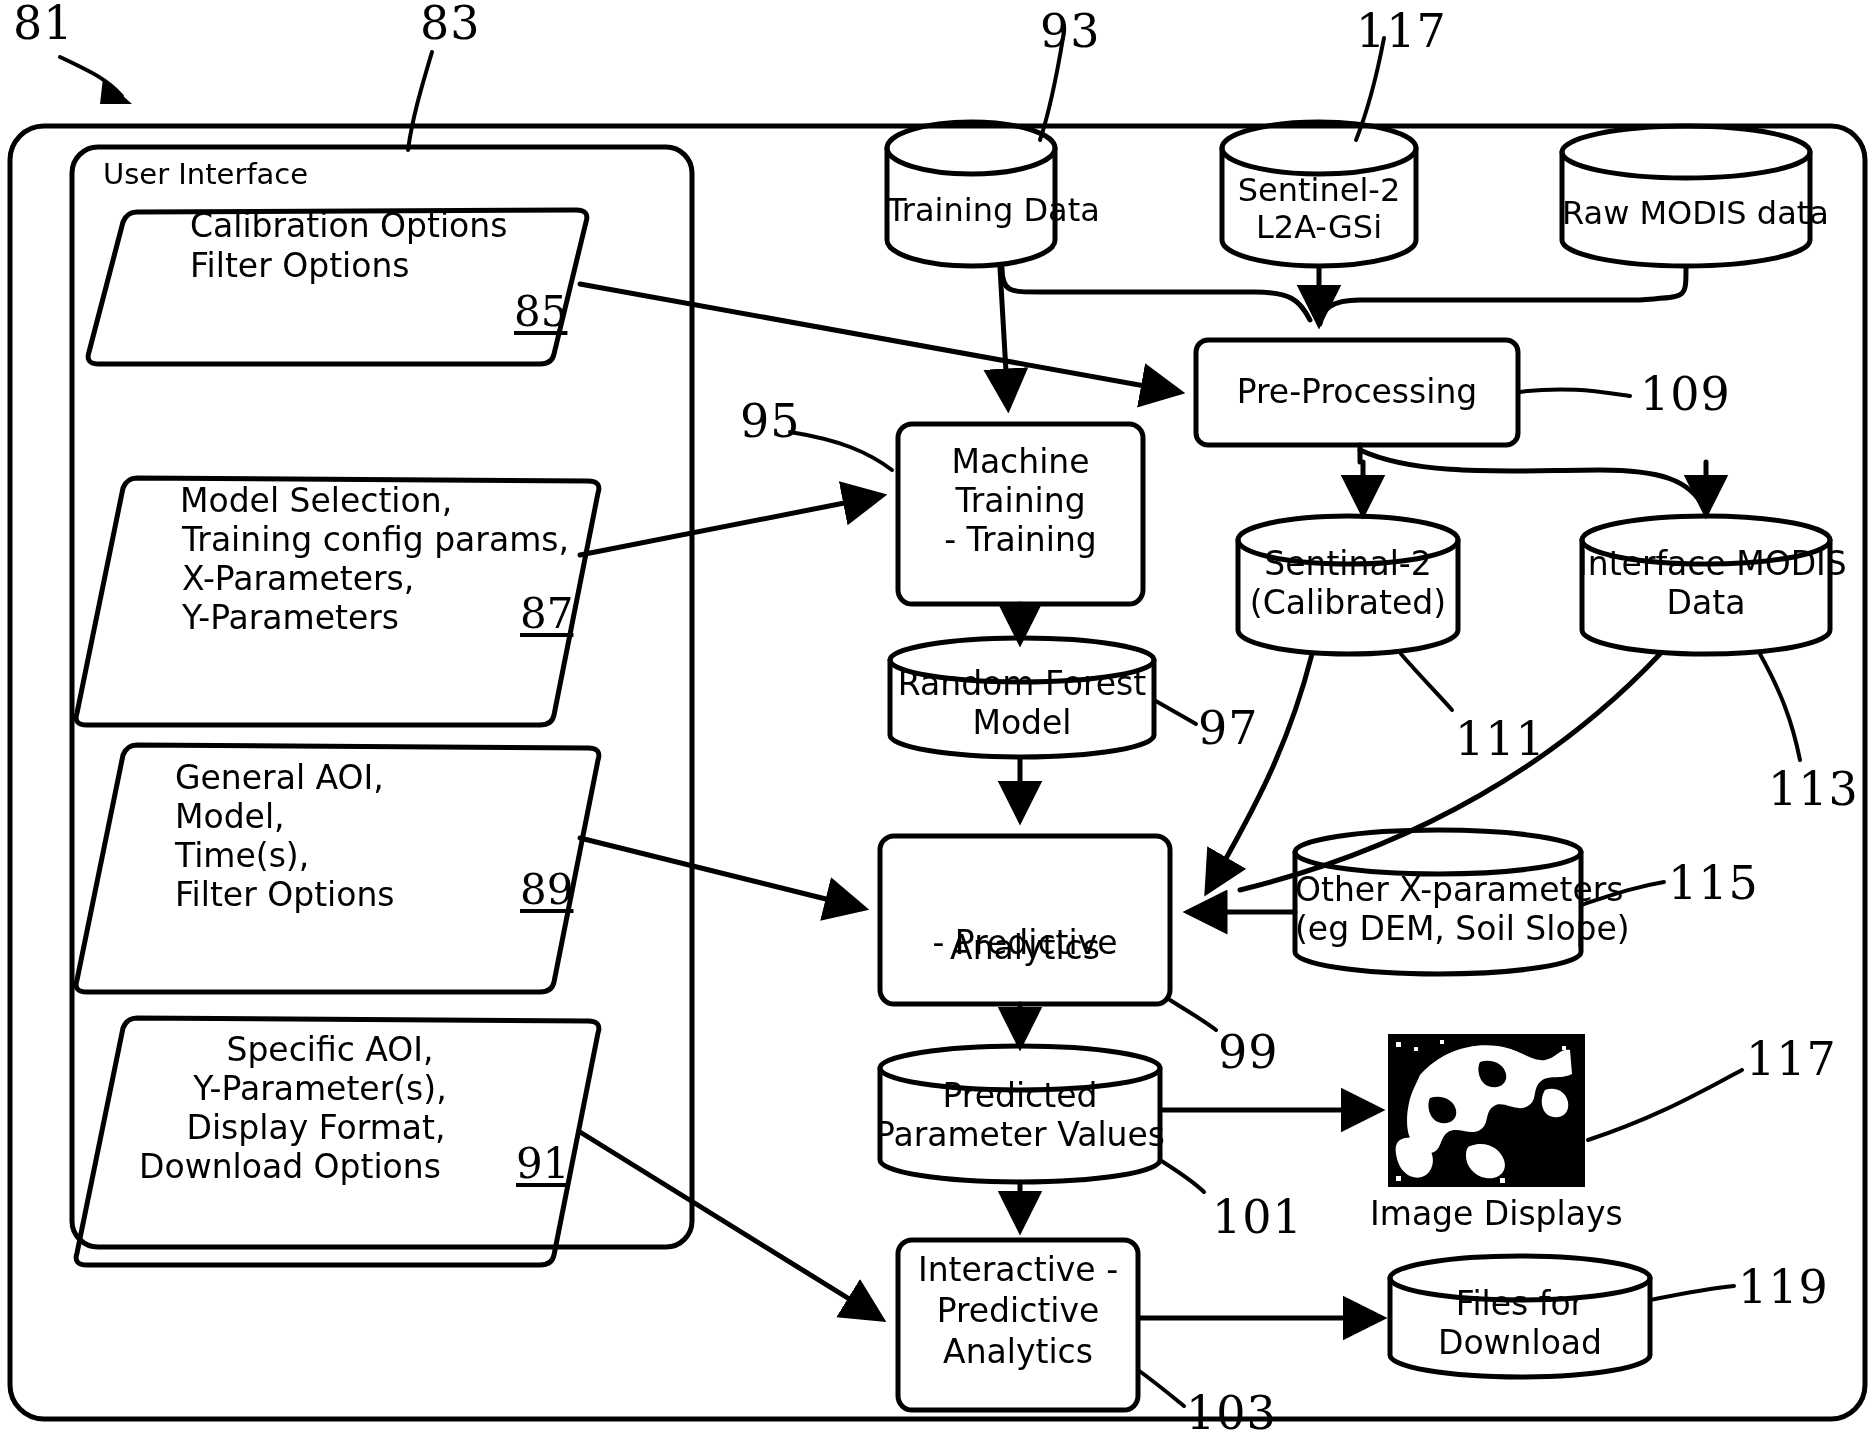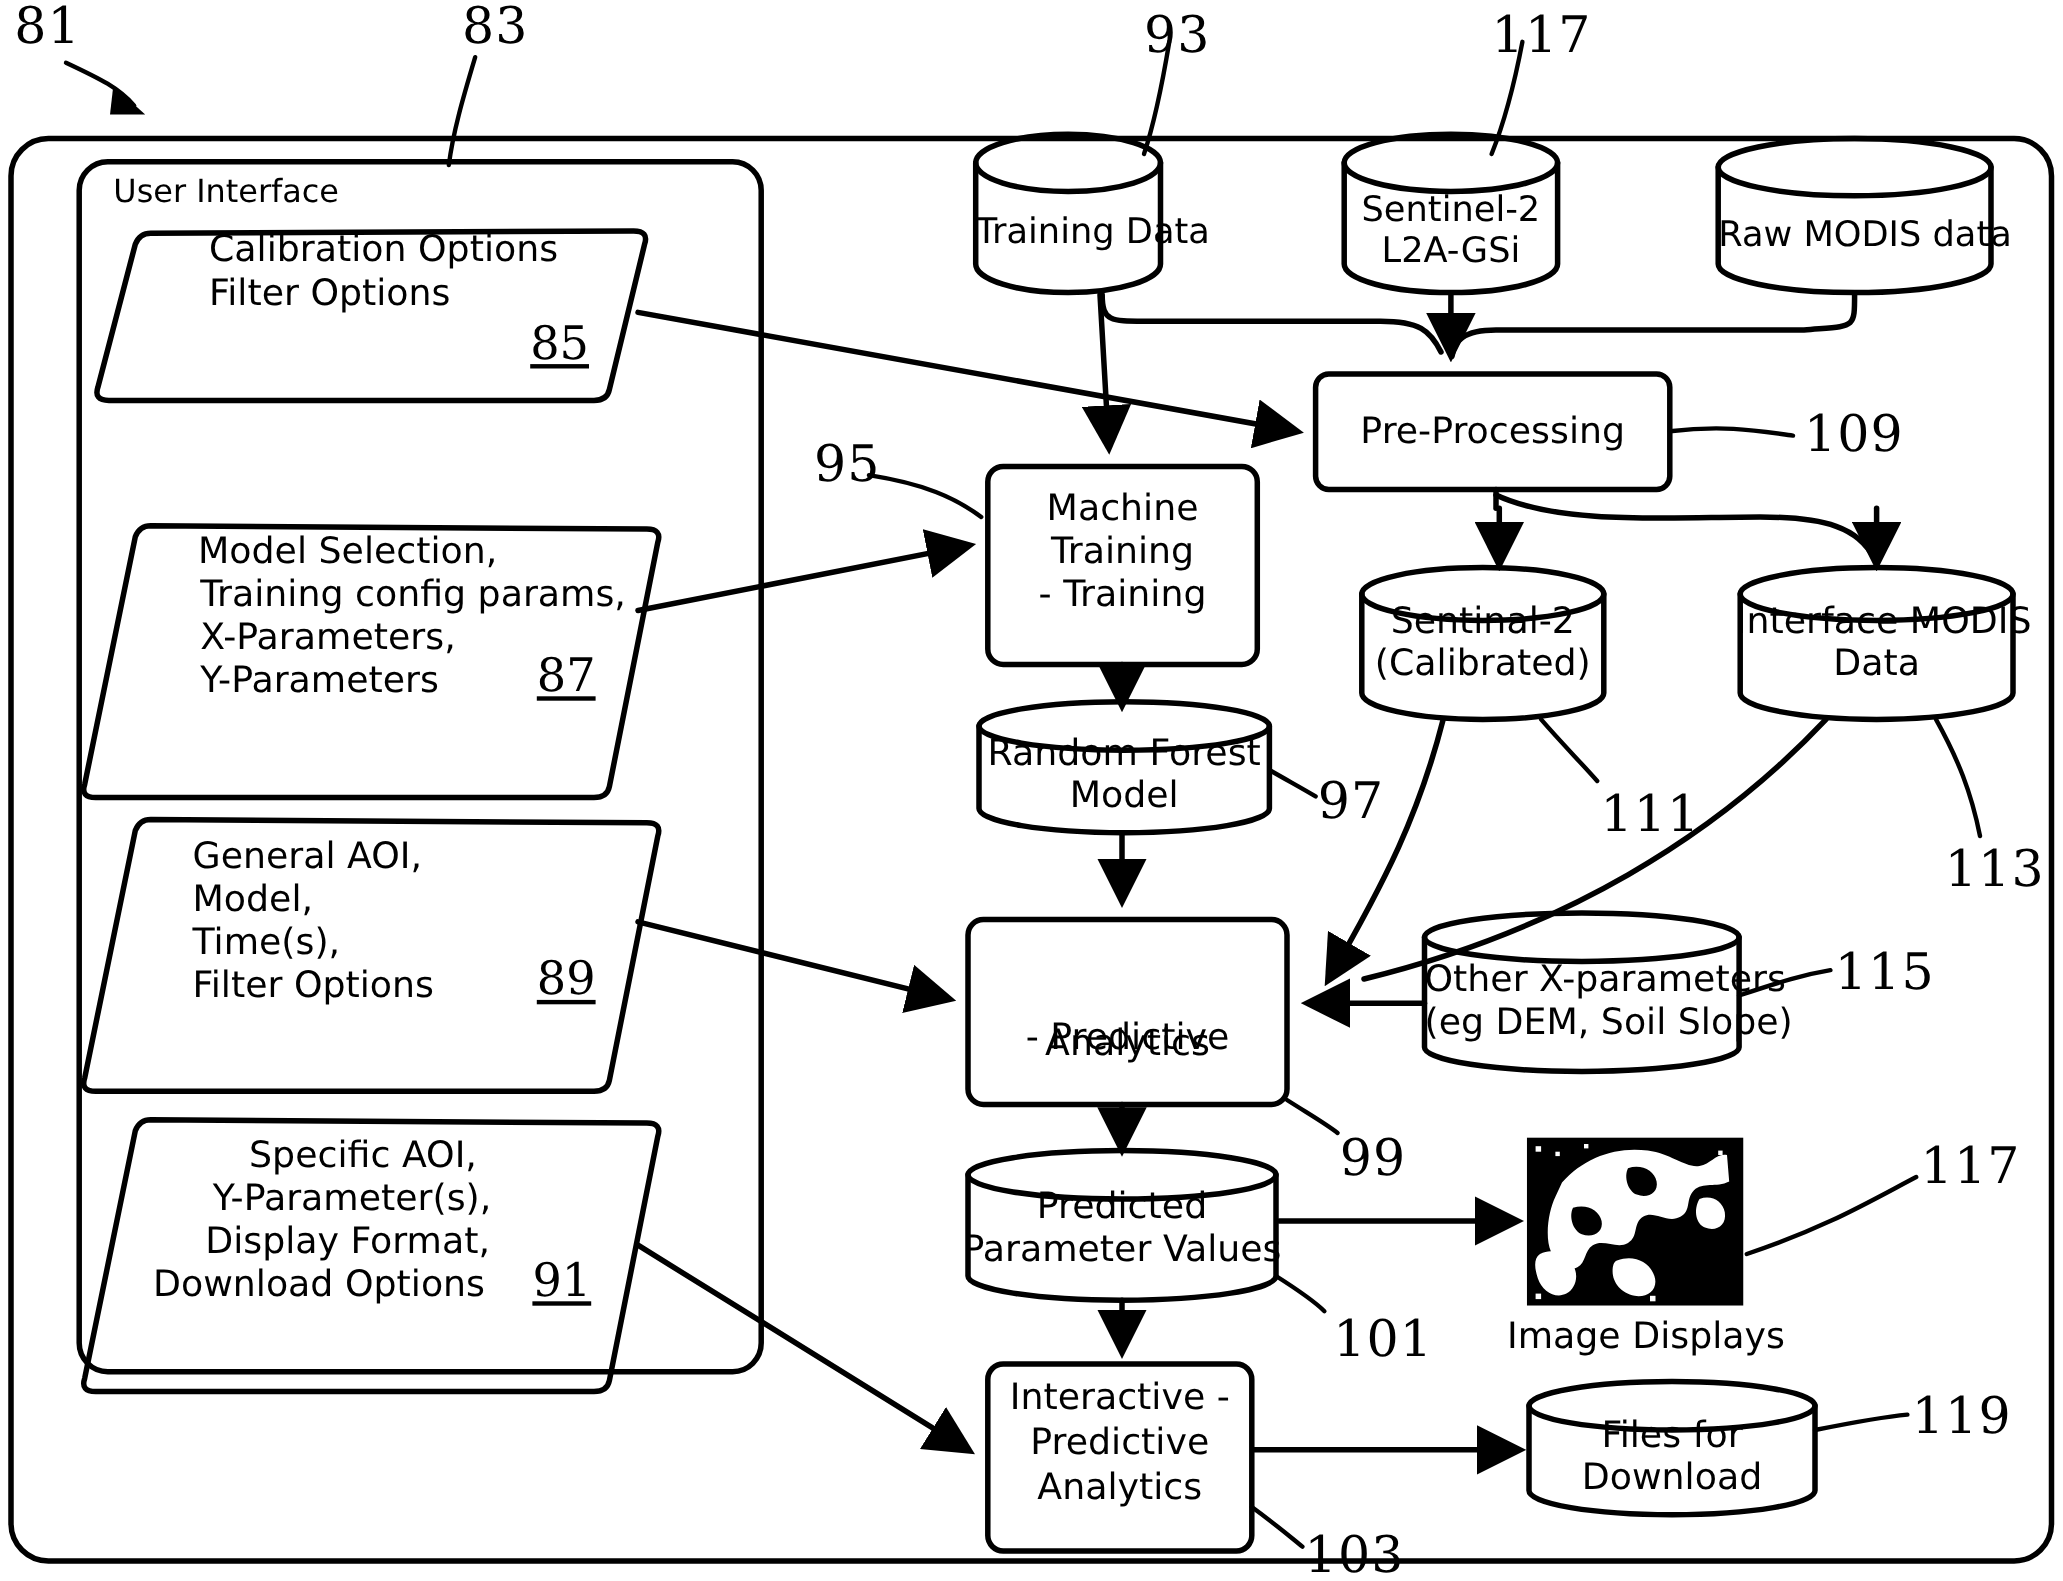--- a/index.html
+++ b/index.html
@@ -35,20 +35,21 @@
   .ref {
     font-family: "DejaVu Serif", "Liberation Serif", serif;
     font-size: 46px;
     letter-spacing: 1px;
   }
   .ref-inline {
     font-family: "DejaVu Serif", "Liberation Serif", serif;
     font-size: 42px;
     text-decoration: underline;
     text-underline-offset: 5px;
+    margin-left: 32px;
   }
   .node-text {
     font-size: 33px;
     text-align: center;
   }
   .node-text.left { text-align: left; }
   .ui-title { font-size: 29px; }
   .caption { font-size: 33px; }
   .io-text { font-size: 32px; }
 </style>

